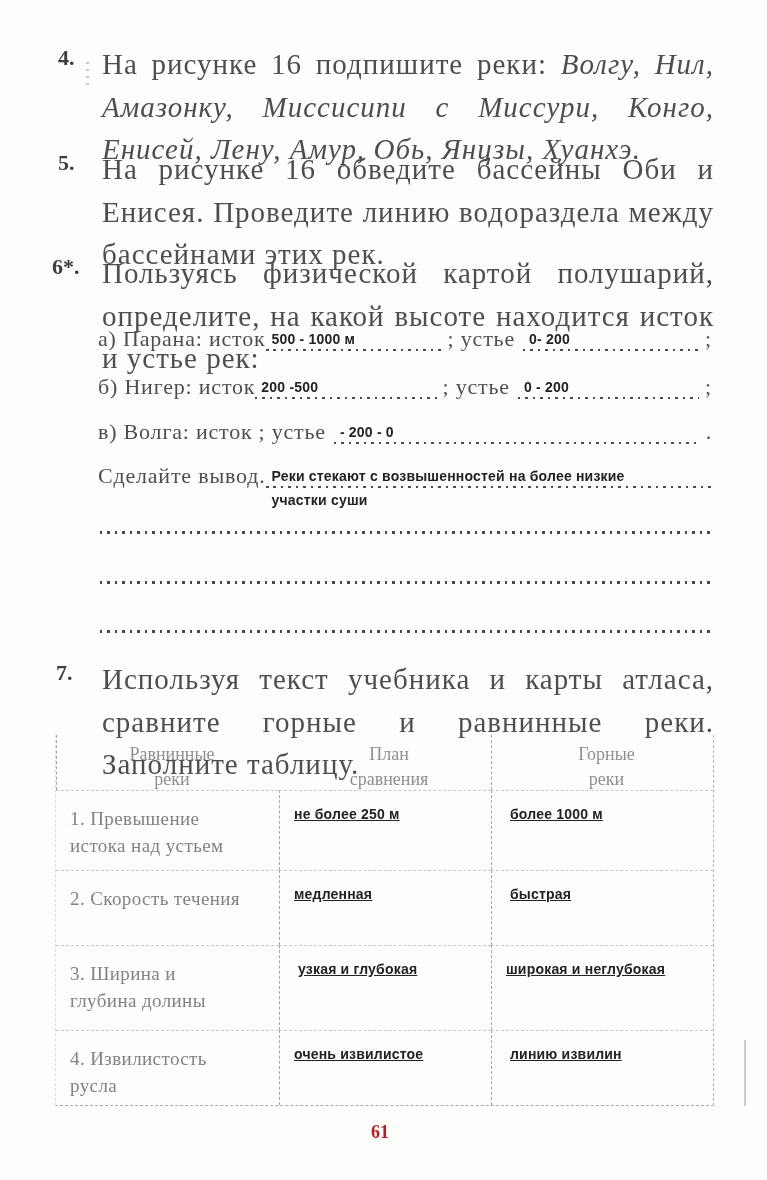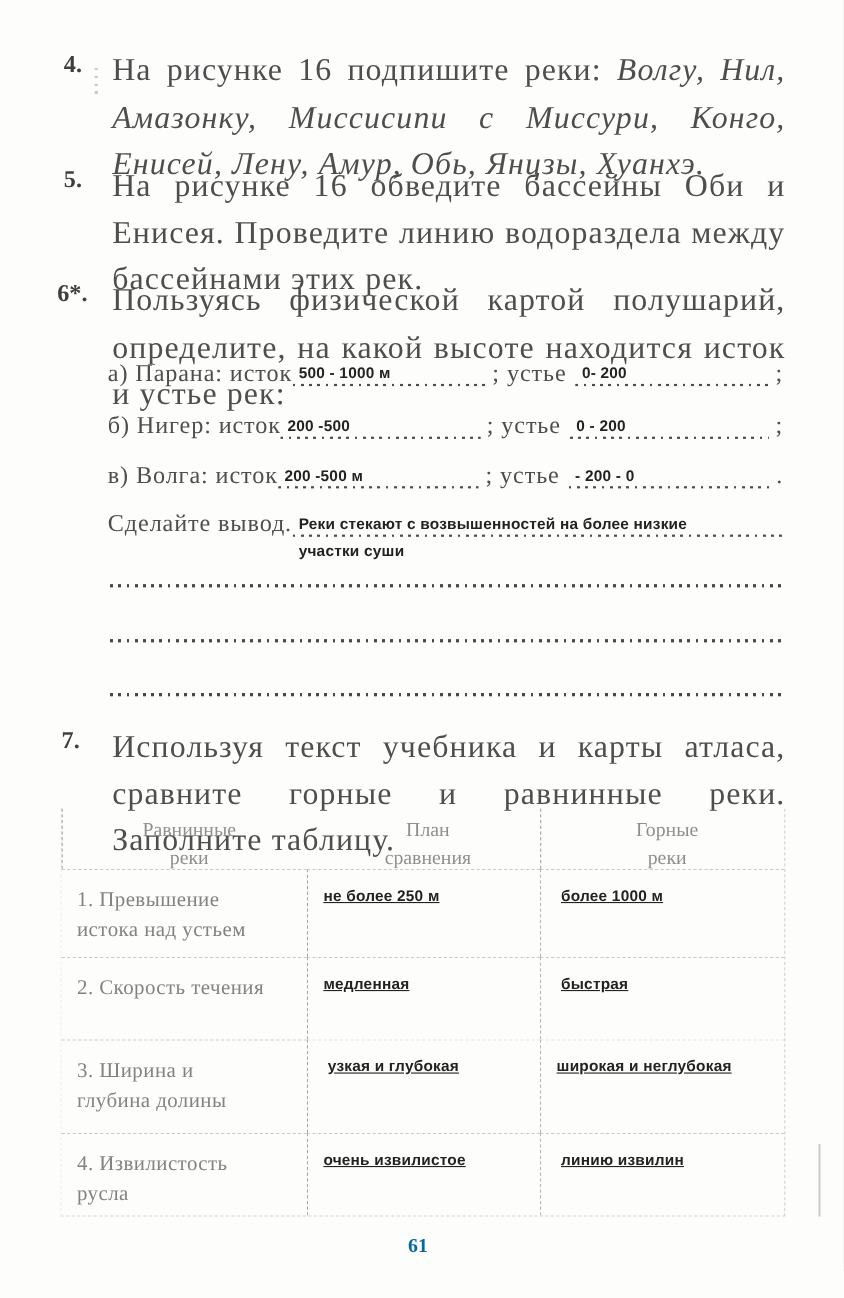--- a/index.html
+++ b/index.html
@@ -61,21 +61,21 @@
     font-size:18px;line-height:25px;text-align:center;
   }
   .hcell span{display:block;}
   .plan-label{
     font-size:19px;line-height:27px;letter-spacing:0.4px;
     color:#828282;filter:blur(0.4px);width:175px;padding-top:2px;
   }
   .cell .ans{display:block;padding-top:3px;text-decoration:underline;}
   .pageno{
     position:absolute;left:352px;top:1122px;width:56px;text-align:center;
-    font-size:18px;font-weight:bold;color:#0369a1;filter:blur(0.4px);
+    font-size:18px;font-weight:bold;color:#b91c1c;filter:blur(0.4px);
   }
   
   .artifact-dots{
     position:absolute;left:86px;top:62px;width:3px;height:28px;opacity:.45;
     background:repeating-linear-gradient(180deg,#8a8a8a 0 2px,transparent 2px 7px);
   }
   .artifact-line{
     position:absolute;left:744px;top:1040px;width:2px;height:66px;
     background:#a9a9a9;opacity:.55;
   }
@@ -118,23 +118,20 @@
       </span>
     <span class="mid print">; устье</span>
     <span class="blank">
         <span class="ans">0 - 200</span>
       </span>
     <span class="endmark print">;</span>
   </div>
 
   <div class="fill-row" style="top:412px;">
     <span class="fill-label print">в) Волга: исток</span>
-    <span class="blank">
-        <span class="ans">200 -500 м</span>
-      </span>
     <span class="mid print">; устье</span>
     <span class="blank">
         <span class="ans">- 200 - 0</span>
       </span>
     <span class="endmark print">.</span>
   </div>
 
   <div class="fill-row" style="top:456px;">
     <span class="fill-label print" style="">Сделайте вывод.</span>
     <span class="blank">

